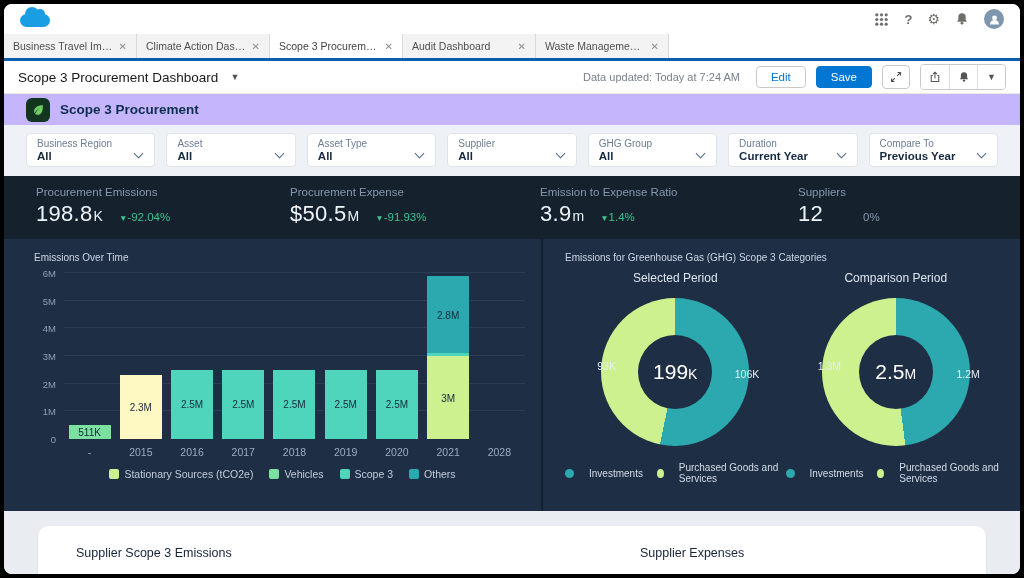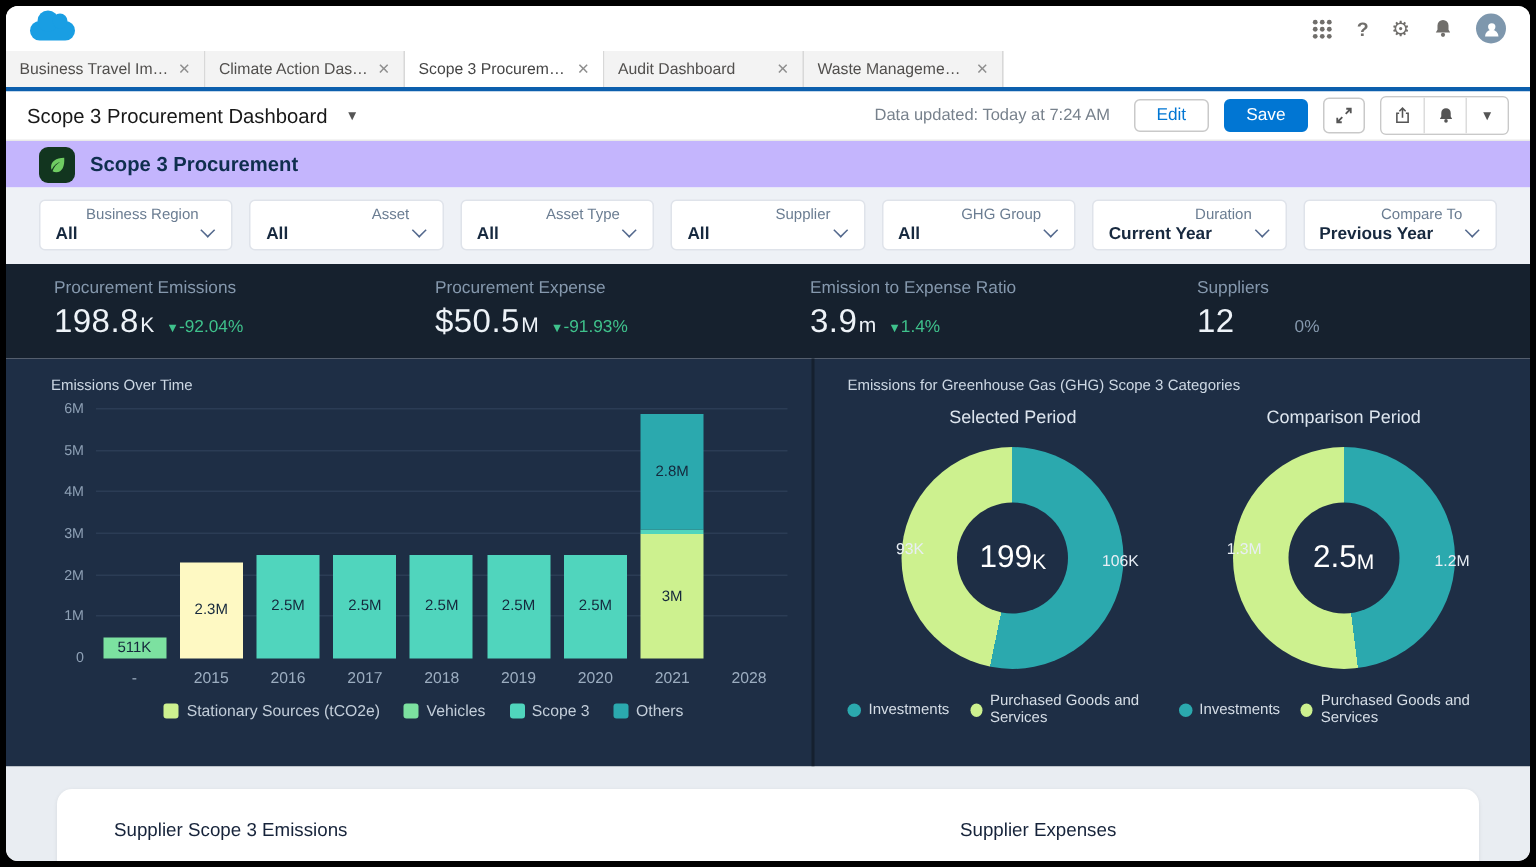--- a/index.html
+++ b/index.html
@@ -40,33 +40,33 @@
   .caret-sm { font-size:9px; color:#555; }
 
   
   .brandrow { height:31px; display:flex; align-items:center; gap:10px; padding:0 22px; background:#c4b5fd; flex:0 0 auto; }
   .leaf-badge { width:24px; height:24px; border-radius:6px; background:#12351f; display:flex; align-items:center; justify-content:center; }
   .brand-title { font-size:13.5px; font-weight:bold; color:#0f2e4e; }
 
   
   .filters { height:51px; background:#eef1f6; display:flex; gap:11px; padding:8px 22px 9px; flex:0 0 auto; }
   .filter { flex:1; background:#fff; border:1px solid #dfe3ea; border-radius:4px; padding:4px 22px 4px 10px; position:relative; cursor:pointer; }
-  .filter-label { font-size:10px; color:#6b7d92;text-align:right; }
+  .filter-label { font-size:10px; color:#6b7d92; }
   .filter-value { font-size:11.5px; font-weight:600; color:#17293f; margin-top:1px; white-space:nowrap; }
   .chev { position:absolute; right:12px; top:16px; width:7px; height:7px; border-right:1.5px solid #54698d; border-bottom:1.5px solid #54698d; transform:rotate(45deg); }
 
   
   .kpiband { height:63px; background:#16212e; display:flex; flex:0 0 auto; }
   .kpi { width:25%; padding:10px 0 0 32px; }
   .kpi:nth-child(3){ padding-left:28px; }
   .kpi-label { font-size:11.5px; color:#8598ad; }
   .kpi-row { display:flex; align-items:baseline; margin-top:3px; }
   .kpi-value { font-size:22px; color:#eef3f8; letter-spacing:.3px; }
   .kpi-suffix { font-size:14px; color:#eef3f8; margin-left:1px; }
-  .kpi-change { font-size:11.5px; color:#3fc28c; margin-left:8px; }
+  .kpi-change { font-size:11.5px; color:#3fc28c; margin-left:16px; }
   .kpi-change .arrow { font-size:8.5px; }
   .kpi-change.neutral { color:#8598ad; margin-left:40px; }
 
   
   .charts { height:272px; background:#1e2e45; display:flex; flex:0 0 auto; }
   .panel-left { width:539px; padding:13px 10px 0 30px; border-right:2px solid #15202f; }
   .panel-right { flex:1; padding:13px 14px 0 22px; }
   .chart-title { font-size:10px; color:#ccd7e3; }
 
   .plot-row { display:flex; margin-top:10px; }
@@ -89,21 +89,21 @@
   .donut-subtitle { font-size:12px; color:#dde5ee; margin-bottom:13px; }
   .donut-wrap { position:relative; width:148px; height:148px; }
   .donut { width:148px; height:148px; border-radius:50%; }
   .hole { position:absolute; inset:37px; background:#1e2e45; border-radius:50%; display:flex; align-items:baseline; justify-content:center; }
   .hole .num { font-size:21px; color:#fff; align-self:center; }
   .hole .suf { font-size:14px; color:#fff; align-self:center; margin-top:3px; }
   .side-label { position:absolute; font-size:10.5px; color:#e8eef5; }
   .side-label.left { left:-4px; top:42%; }
   .side-label.right { right:-10px; top:47%; }
   .donut-legend { display:flex; gap:14px; margin-top:16px; font-size:10px; color:#d5dde6; }
-  .donut-legend .item { display:flex; align-items:center; gap:5px; }
+  .donut-legend .item { display:flex; align-items:center; gap:15px; }
   .dot { width:9px; height:9px; border-radius:50%; }
 
   
   .bottom { flex:1; background:#e9edf2; }
   .bottom-card { margin:15px 34px 0; height:53px; background:#fff; border-radius:10px 10px 0 0; position:relative; box-shadow:0 1px 3px rgba(0,0,0,.08); }
   .bottom-title { position:absolute; top:20px; font-size:12.5px; color:#16233a; }
   .bottom-title.left { left:38px; }
   .bottom-title.right { left:63.5%; }
 </style>
 </head>

